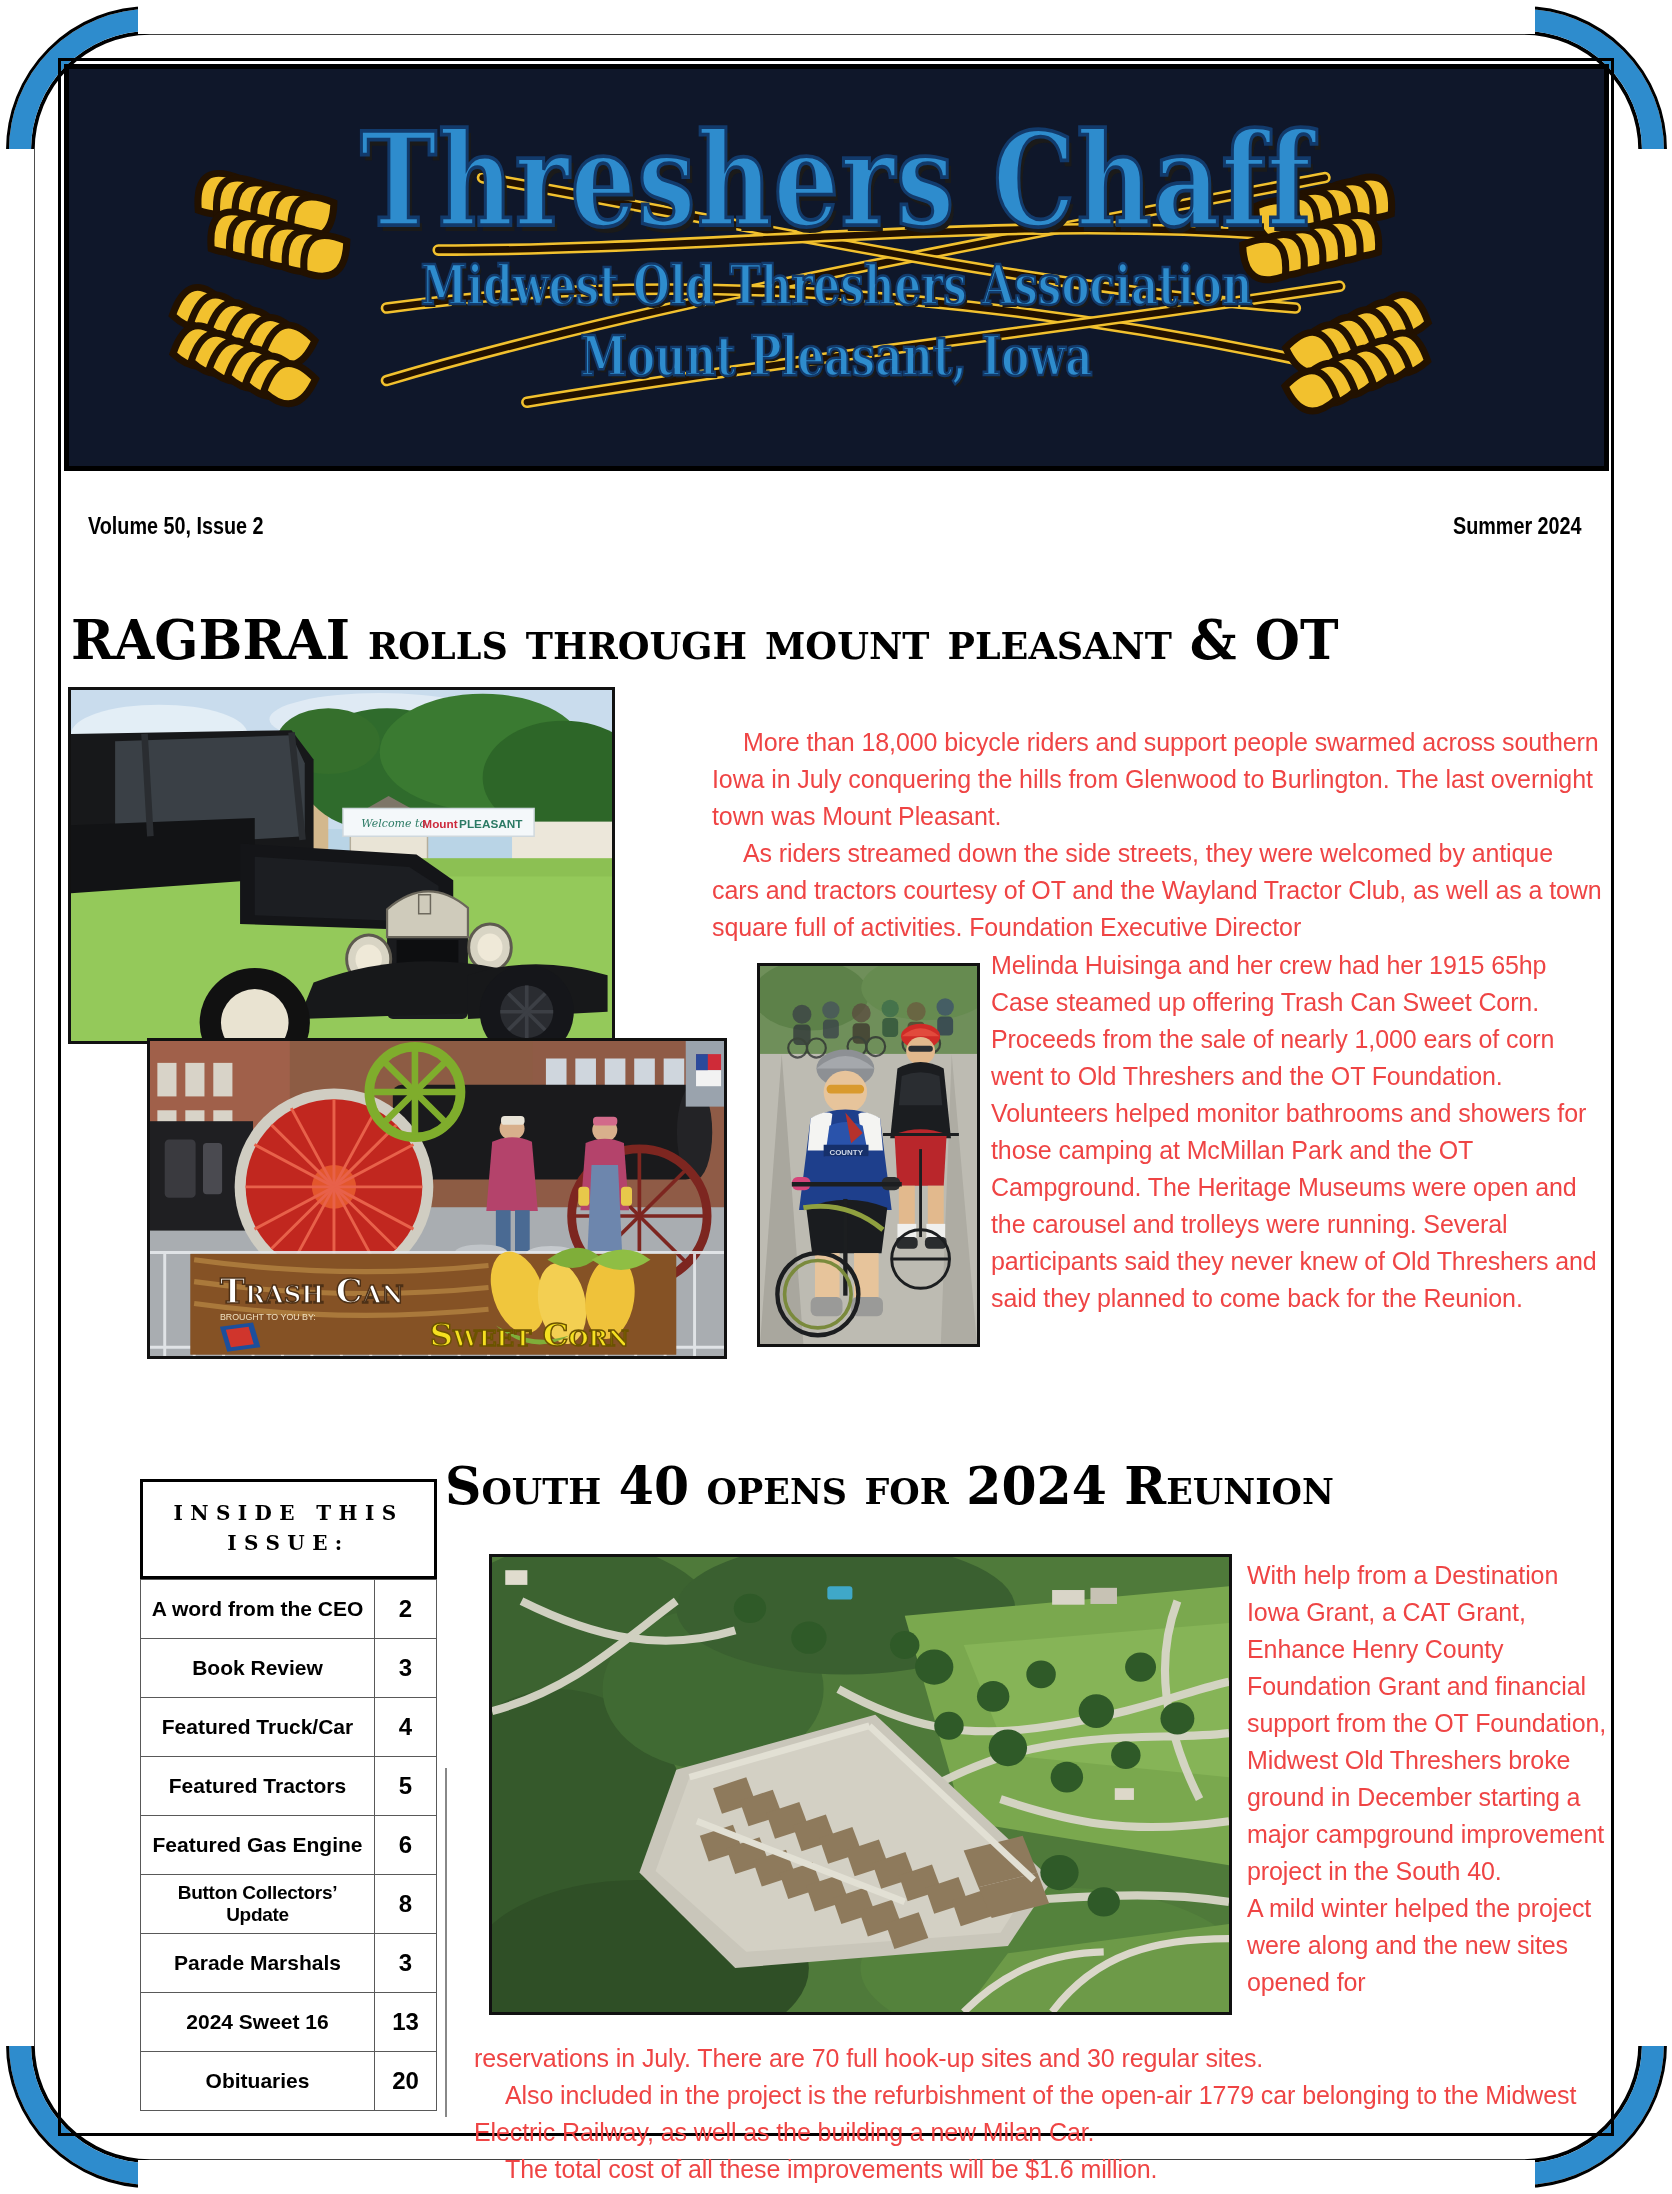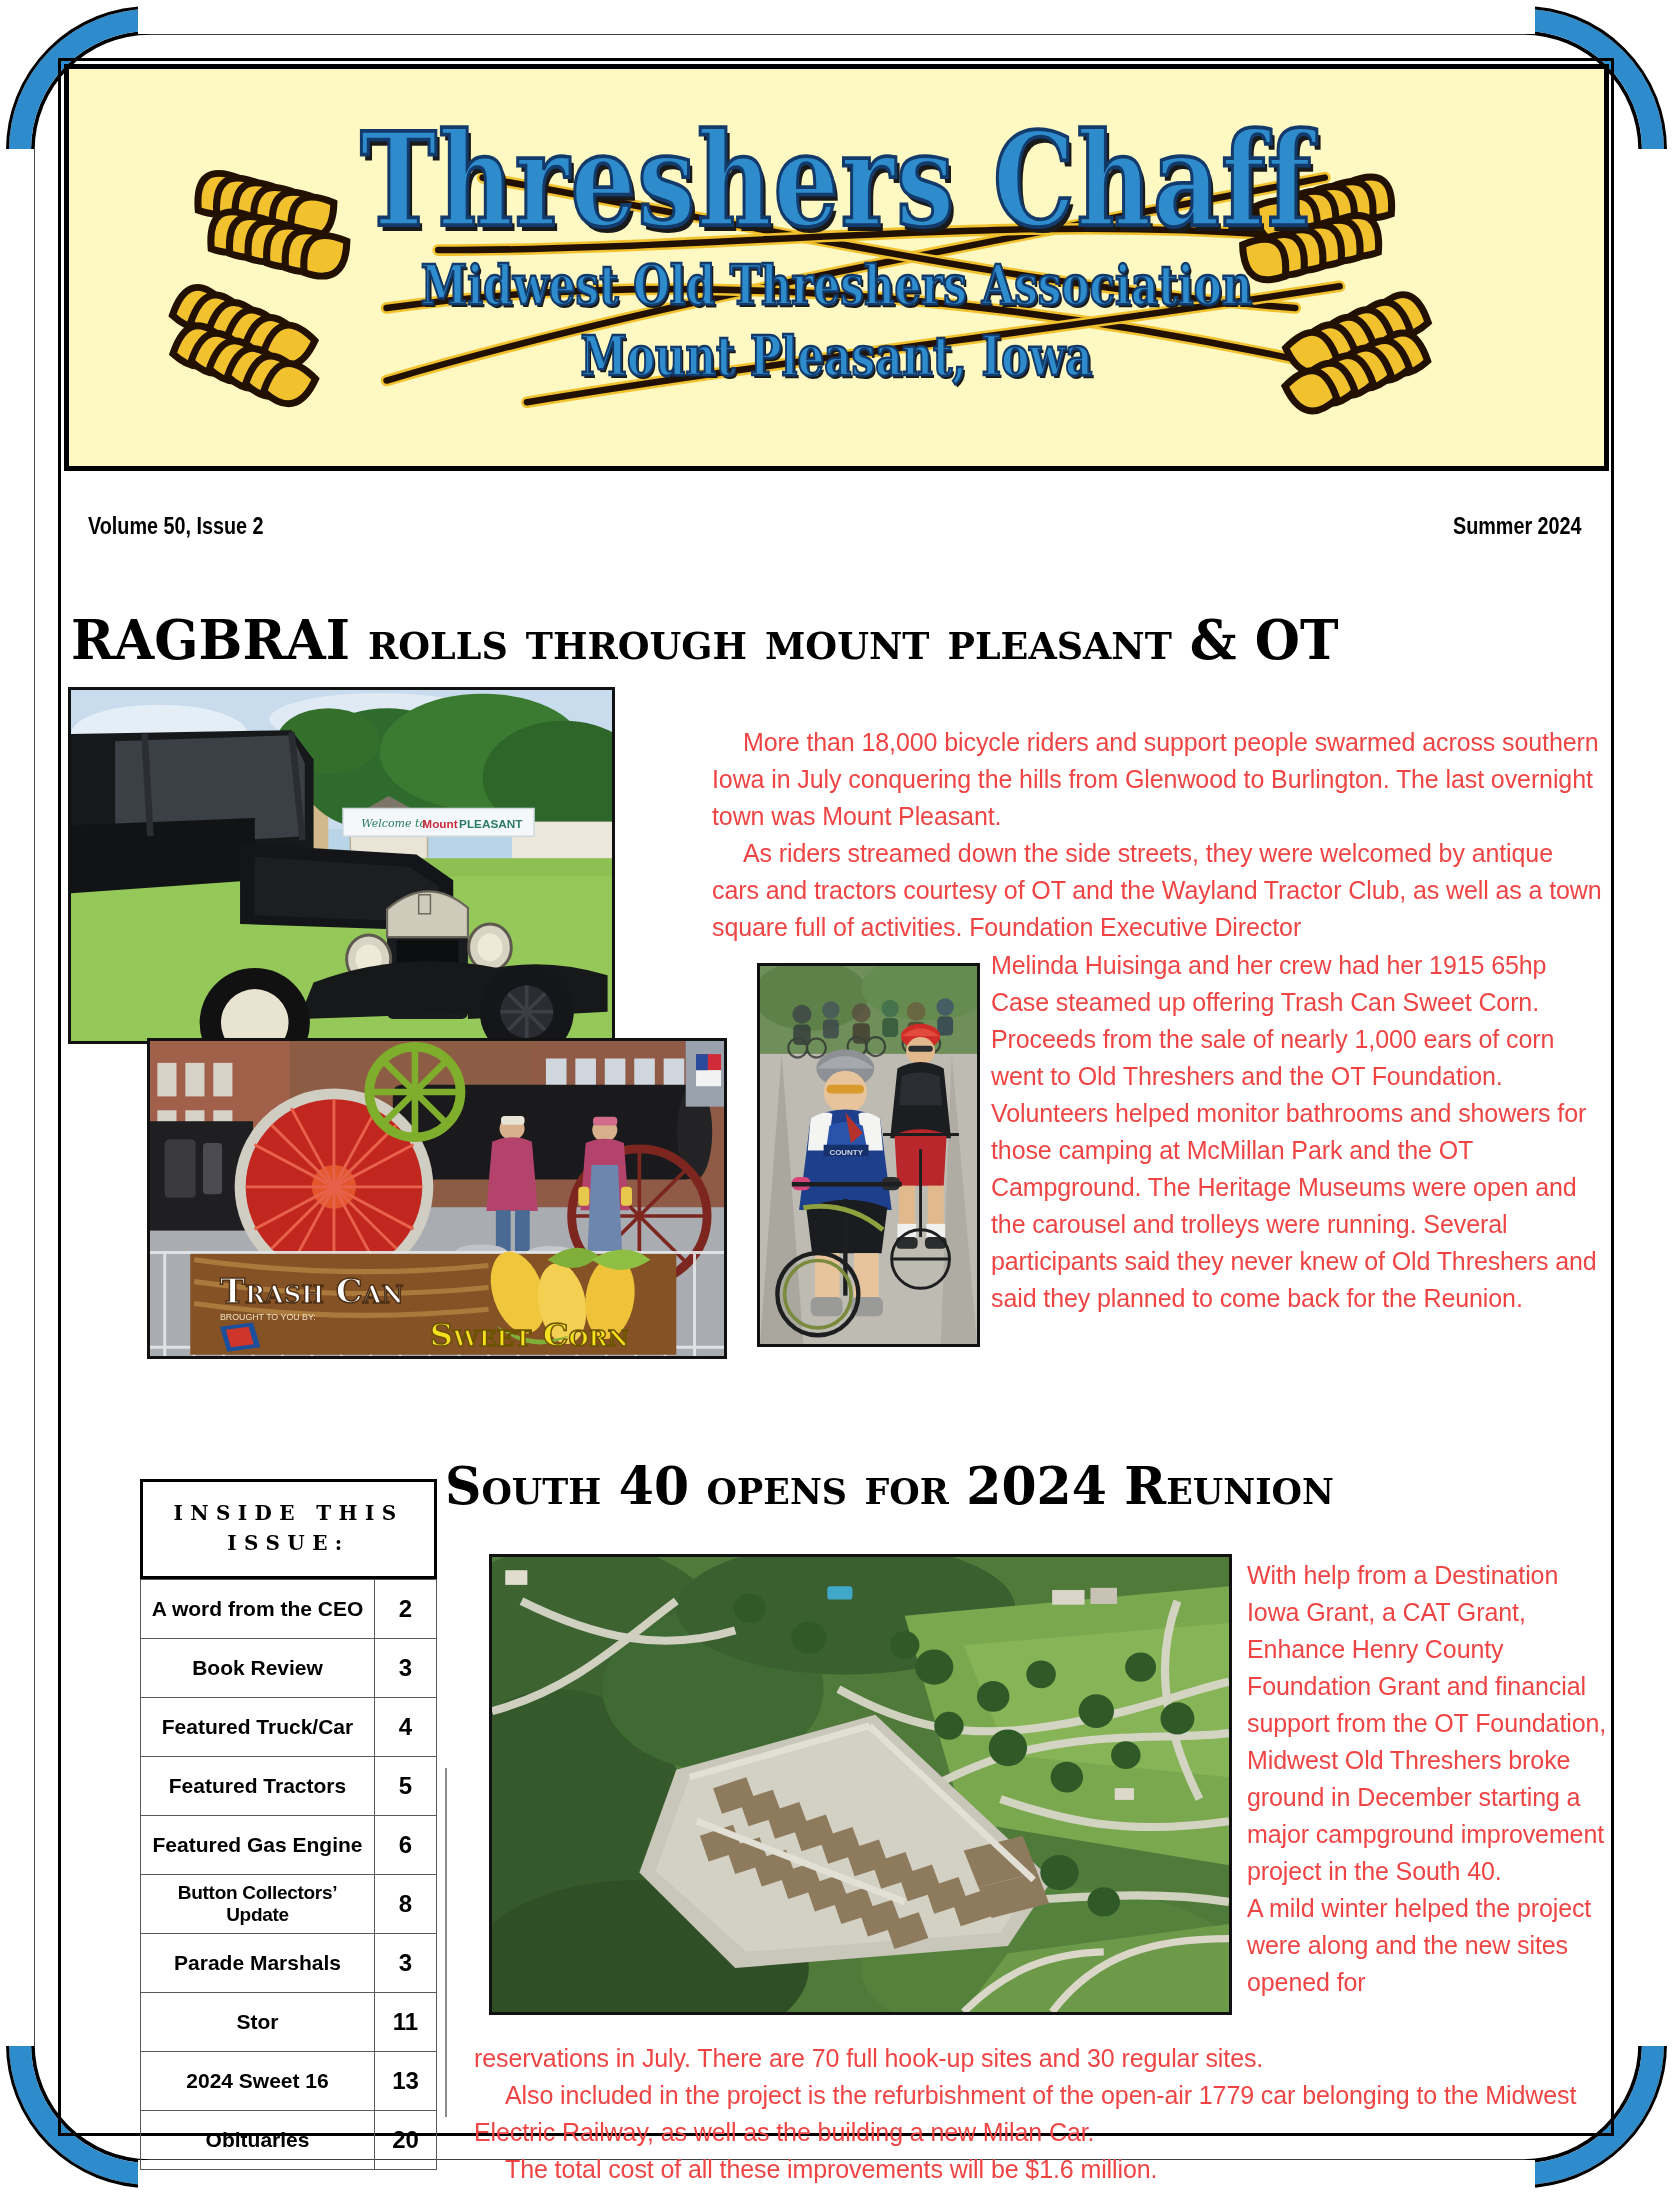--- a/index.html
+++ b/index.html
@@ -73,21 +73,21 @@
 
   
   .masthead {
     position: absolute;
     left: 6px;
     top: 6px;
     width: 1545px;
     height: 407px;
     border: 5.2px solid #000;
     box-sizing: border-box;
-    background: #fef9c3;
+    background: #0f172a;
     overflow: hidden;
   }
   .masthead-inner {
     position: relative;
     width: 100%;
     height: 100%;
   }
   .wheat-svg {
     position: absolute;
     left: 0; top: 0;
@@ -808,24 +808,20 @@
           </tr>
           <tr>
             <td class="label tight">Button Collectors’ Update</td>
             <td class="num">8</td>
           </tr>
           <tr>
             <td class="label">Parade Marshals</td>
             <td class="num">3</td>
           </tr>
           <tr>
-            <td class="label">Stor</td>
-            <td class="num">11</td>
-          </tr>
-          <tr>
             <td class="label">2024 Sweet 16</td>
             <td class="num">13</td>
           </tr>
           <tr>
             <td class="label">Obituaries</td>
             <td class="num">20</td>
           </tr>
         </tbody>
       </table>
     </div>

